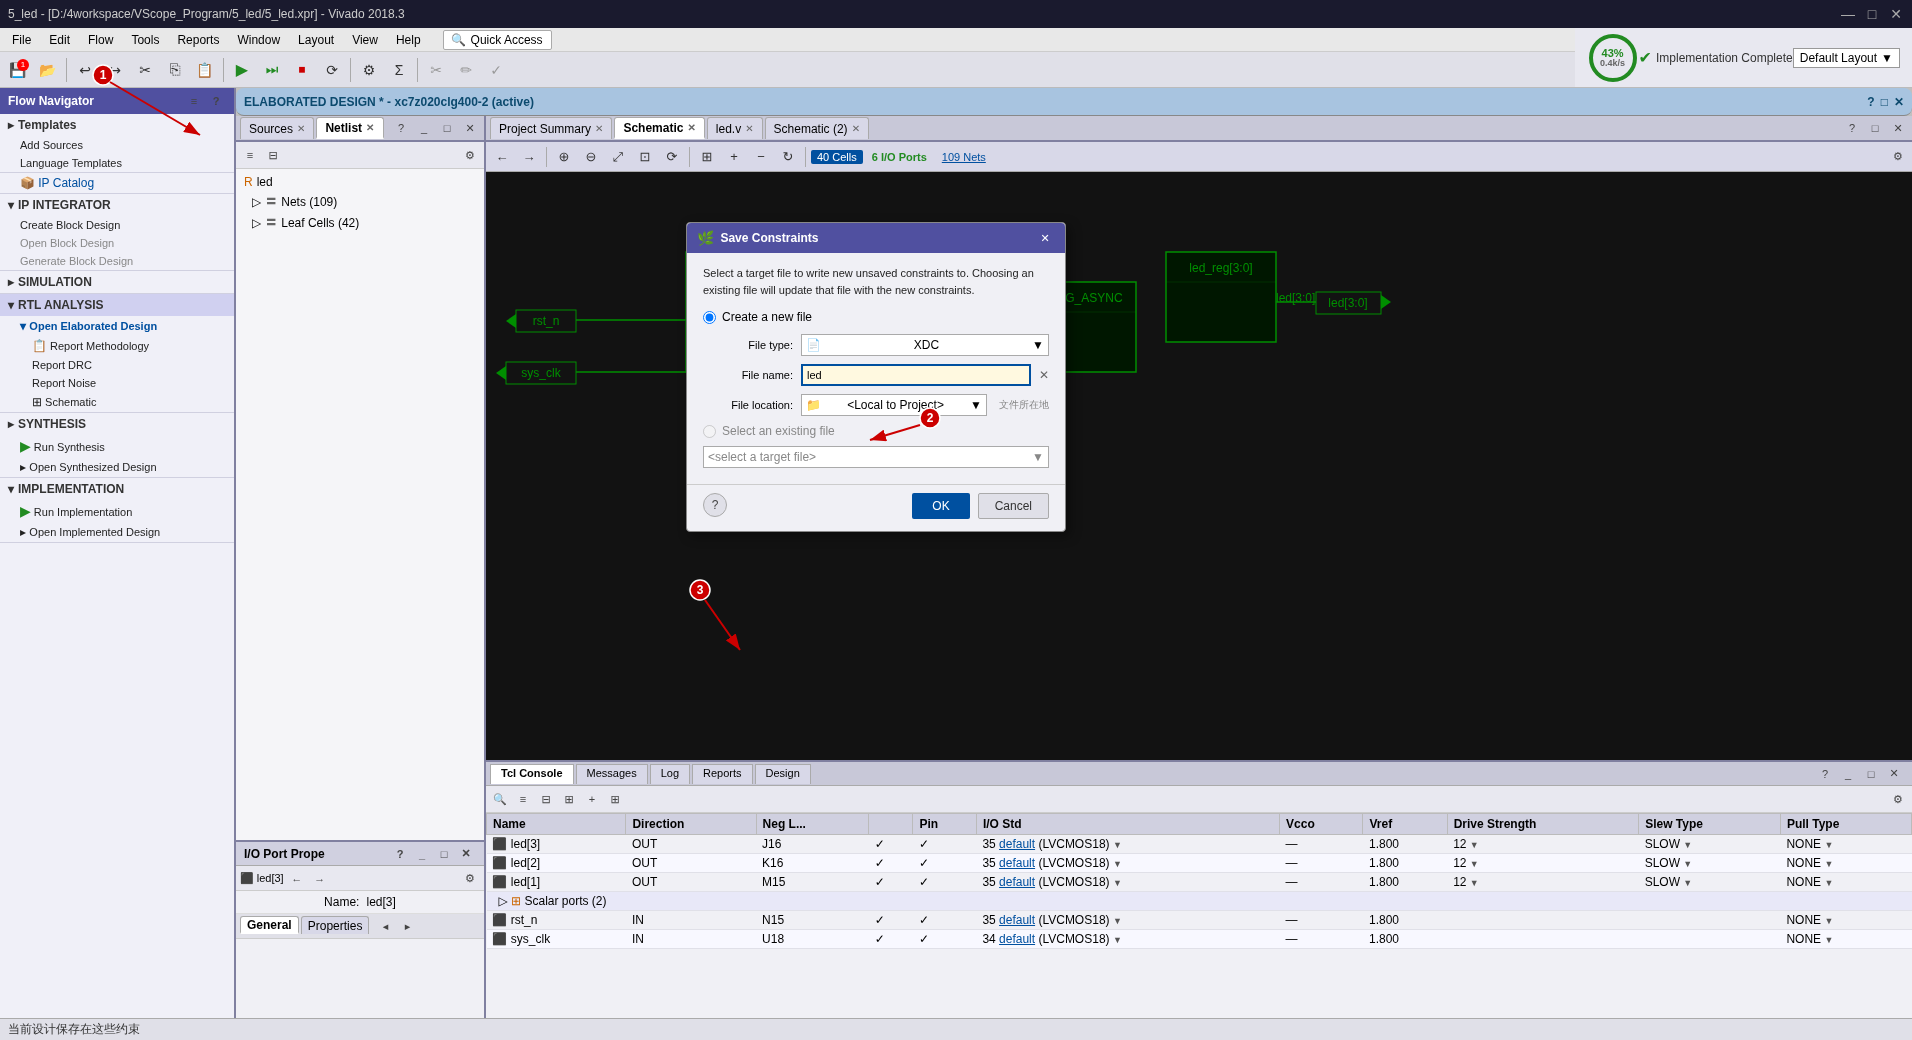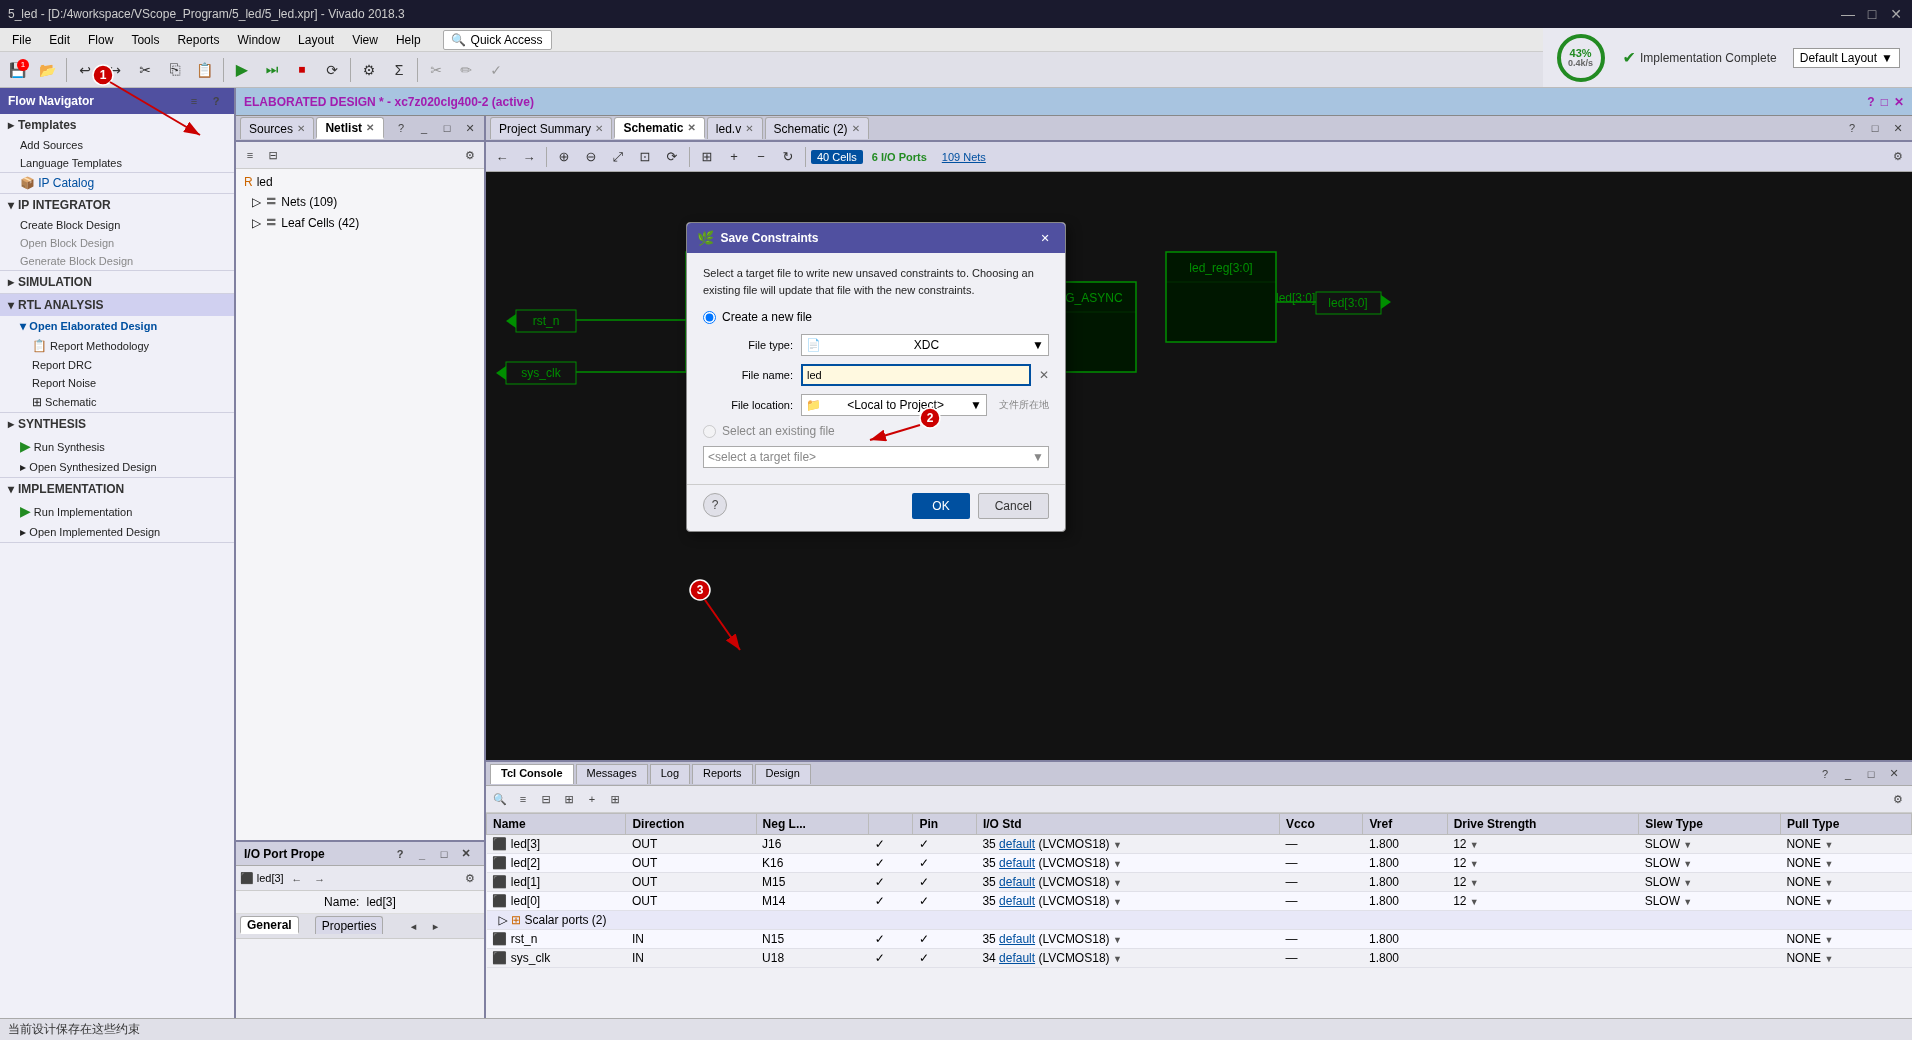--- a/index.html
+++ b/index.html
@@ -58,27 +58,28 @@
 
     
     #header-bar {
       background: #a8c4e0;
       height: 28px;
       display: flex;
       align-items: center;
       padding: 0 8px;
       font-weight: bold;
       font-size: 12px;
-      color: #a21caf;
+      color: #0c4a6e;
       border-bottom: 1px solid #888;
       position: absolute;
       top: calc(28px + 24px + 36px);
       left: 236px;
       right: 0;
       z-index: 10;
+      border-radius: 8px;
     }
 
     
     #flow-nav {
       width: 236px;
       background: #f0f0f8;
       border-right: 2px solid #8080a0;
       display: flex;
       flex-direction: column;
       overflow: hidden;
@@ -362,21 +363,21 @@
   <div class="tb-btn" style="color:#cc0000;">⏹</div>
   <div class="tb-btn">⟳</div>
   <div class="tb-sep"></div>
   <div class="tb-btn">⚙</div>
   <div class="tb-btn">Σ</div>
   <div class="tb-sep"></div>
   <div class="tb-btn" style="color:#999;">✂</div>
   <div class="tb-btn" style="color:#999;">✏</div>
   <div class="tb-btn" style="color:#999;">✓</div>
 
-  <div style="position:absolute; right:0; top:28px; height:60px; display:flex; align-items:center; gap:16px; padding:0 12px; background:#e8e8f0; z-index:20; border-bottom:1px solid #bbb;">
+  <div style="position:absolute; right:0; top:28px; height:60px; display:flex; align-items:center; padding:0 12px; background:#e8e8f0; z-index:20; border-bottom:1px solid #bbb;">
     <div class="circular-progress">
       <svg width="52" height="52" viewBox="0 0 52 52">
         <circle cx="26" cy="26" r="22" fill="none" stroke="#ddd" stroke-width="4"></circle>
         <circle cx="26" cy="26" r="22" fill="none" stroke="#228b22" stroke-width="4" stroke-dasharray="138.2 176.9" stroke-linecap="round"></circle>
       </svg>
       <div class="pct">
         <div style="font-size:11px;font-weight:bold;color:#228b22;">43%</div>
         <div style="font-size:9px;color:#666;">0.4k/s</div>
       </div>
     </div>
@@ -551,21 +552,21 @@
           <span class="tool-btn">←</span>
           <span class="tool-btn">→</span>
           <span class="tool-btn" style="margin-left:auto;">⚙</span>
         </div>
 
         <div style="padding:4px 6px; font-size:11px; border-bottom:1px solid #ddd;">
           <span>Name:</span>
           <span style="margin-left:4px;">led[3]</span>
         </div>
 
-        <div style="display:flex; gap:16px; padding:2px 4px; border-bottom:1px solid #ccc; background:#e0e0e8;">
+        <div style="display:flex; gap:2px; padding:2px 4px; border-bottom:1px solid #ccc; background:#e0e0e8;">
           <div class="tab active" style="font-size:10px; height:18px; padding:1px 6px;">
             <span>General</span>
           </div>
           <div class="tab" style="font-size:10px; height:18px; padding:1px 6px;">
             <span>Properties</span>
           </div>
           <div style="margin-left:4px; display:flex; gap:2px; align-items:center;">
             <span class="tool-btn">◂</span>
             <span class="tool-btn">▸</span>
           </div>
@@ -814,33 +815,20 @@
                 <td>M15</td>
                 <td>✓</td>
                 <td>✓</td>
                 <td>35 <span class="default-link">default</span> (LVCMOS18) <span class="dropdown-arrow">▼</span></td>
                 <td>—</td>
                 <td>1.800</td>
                 <td>12 <span class="dropdown-arrow">▼</span></td>
                 <td>SLOW <span class="dropdown-arrow">▼</span></td>
                 <td>NONE <span class="dropdown-arrow">▼</span></td>
               </tr>
-              <tr>
-                <td><span style="color:#cc6600;">⬛</span> led[0]</td>
-                <td>OUT</td>
-                <td>M14</td>
-                <td>✓</td>
-                <td>✓</td>
-                <td>35 <span class="default-link">default</span> (LVCMOS18) <span class="dropdown-arrow">▼</span></td>
-                <td>—</td>
-                <td>1.800</td>
-                <td>12 <span class="dropdown-arrow">▼</span></td>
-                <td>SLOW <span class="dropdown-arrow">▼</span></td>
-                <td>NONE <span class="dropdown-arrow">▼</span></td>
-              </tr>
               <tr style="background:#e8e8f8;">
                 <td colspan="11" style="padding-left:12px;">▷ <span style="color:#cc6600;">⊞</span> Scalar ports (2)</td>
               </tr>
               <tr>
                 <td><span style="color:#4466cc;">⬛</span> rst_n</td>
                 <td>IN</td>
                 <td>N15</td>
                 <td>✓</td>
                 <td>✓</td>
                 <td>35 <span class="default-link">default</span> (LVCMOS18) <span class="dropdown-arrow">▼</span></td>

